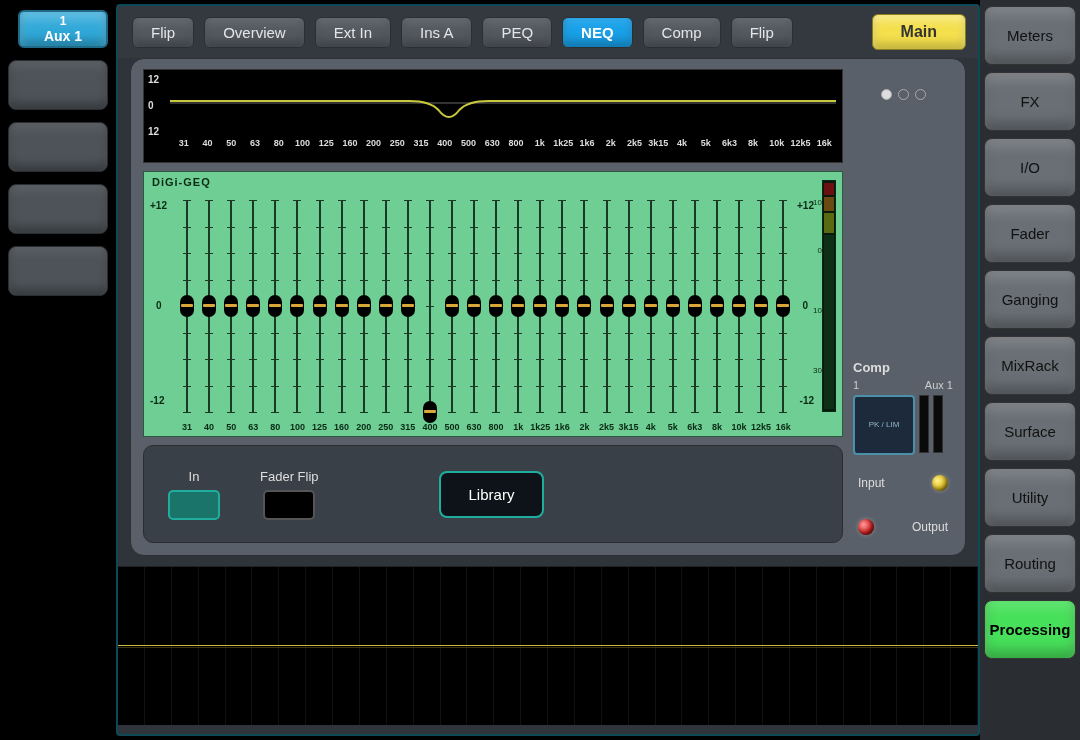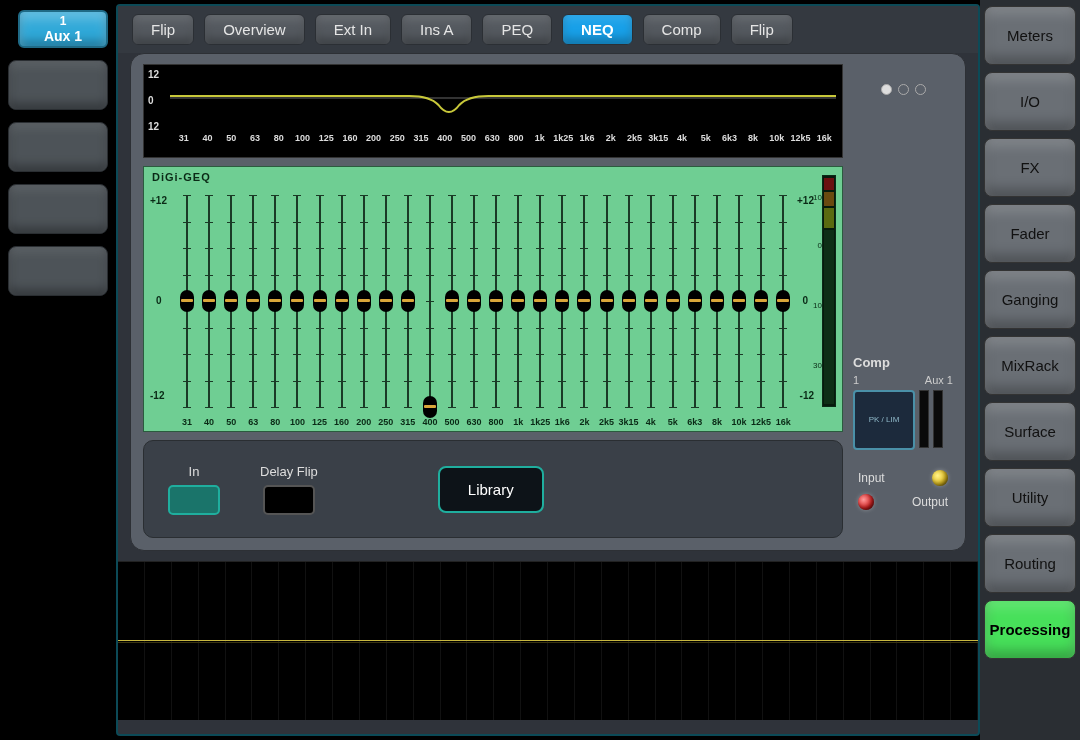--- a/index.html
+++ b/index.html
@@ -96,20 +96,21 @@
   <div class="center">
     <div class="tab-row">
       <div class="tab">Flip</div>
       <div class="tab">Overview</div>
       <div class="tab">Ext In</div>
       <div class="tab">Ins A</div>
       <div class="tab">PEQ</div>
       <div class="tab active">NEQ</div>
       <div class="tab">Comp</div>
       <div class="tab">Flip</div>
+      <div class="main-btn">Main</div>
     </div>
 
     <div class="big-panel">
       <div class="proc-area">
 
         <div class="curve-box">
           <span class="curve-scale" style="top:4px">12</span>
           <span class="curve-scale" style="top:30px">0</span>
           <span class="curve-scale" style="top:56px">12</span>
           <svg class="curve-svg" viewBox="0 0 640 66" preserveAspectRatio="none">
@@ -563,21 +564,21 @@
           <span class="mlbl" style="top:134px">10</span>
           <span class="mlbl" style="top:194px">30</span>
         </div>
 
         <div class="ctrl-box">
           <div class="ctrl-group">
             <span class="ctrl-label">In</span>
             <div class="sw-btn"></div>
           </div>
           <div class="ctrl-group">
-            <span class="ctrl-label">Delay Flip</span>
+            <span class="ctrl-label">Fader Flip</span>
             <div class="sw-btn off"></div>
           </div>
           <div style="flex:0 0 40px"></div>
           <div class="lib-btn">Library</div>
           <div style="flex:1"></div>
         </div>
       </div>
 
       <div class="side-panel">
         <div class="dots">
@@ -594,21 +595,21 @@
           <div class="comp-box">
             <div class="comp-thumb">PK / LIM</div>
             <div class="comp-meter"></div>
             <div class="comp-meter"></div>
           </div>
         </div>
         <div class="io-row">
           <span>Input</span>
           <div class="led y"></div>
         </div>
-        <div class="io-row" style="margin-top:8px">
+        <div class="io-row" style="margin-top:28px">
           <div class="led r"></div>
           <span>Output</span>
         </div>
       </div>
     </div>
 
     <div class="bottom-strip">
       <div class="bstrip-grid">
         <div></div>
           <div></div>
@@ -643,22 +644,22 @@
           <div></div>
           <div></div>
       </div>
       <div class="bstrip-line" style="top:78px"></div>
       <div class="bstrip-line" style="top:80px;background:#3a3410"></div>
     </div>
   </div>
 
   <div class="right-col">
     <div class="rbtn">Meters</div>
+    <div class="rbtn">FX</div>
     <div class="rbtn">I/O</div>
-    <div class="rbtn">FX</div>
     <div class="rbtn">Fader</div>
     <div class="rbtn">Ganging</div>
     <div class="rbtn">MixRack</div>
     <div class="rbtn">Surface</div>
     <div class="rbtn">Utility</div>
     <div class="rbtn">Routing</div>
     <div class="rbtn active">Processing</div>
   </div>
 </div>
 

